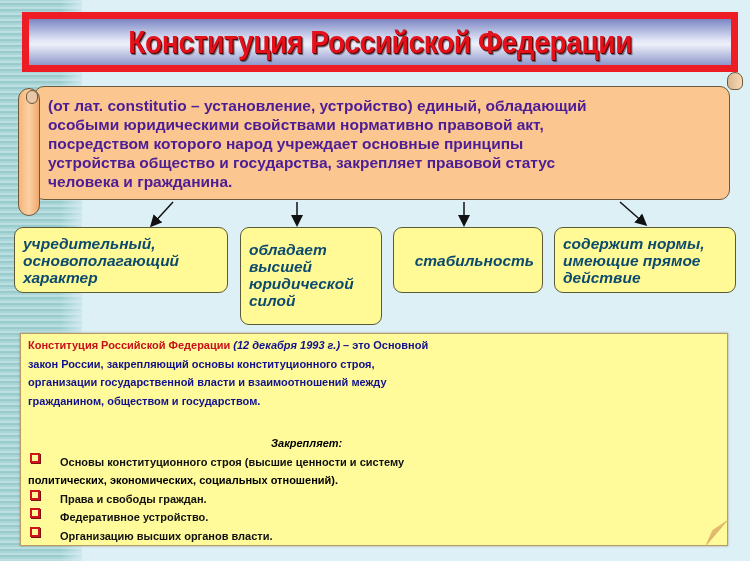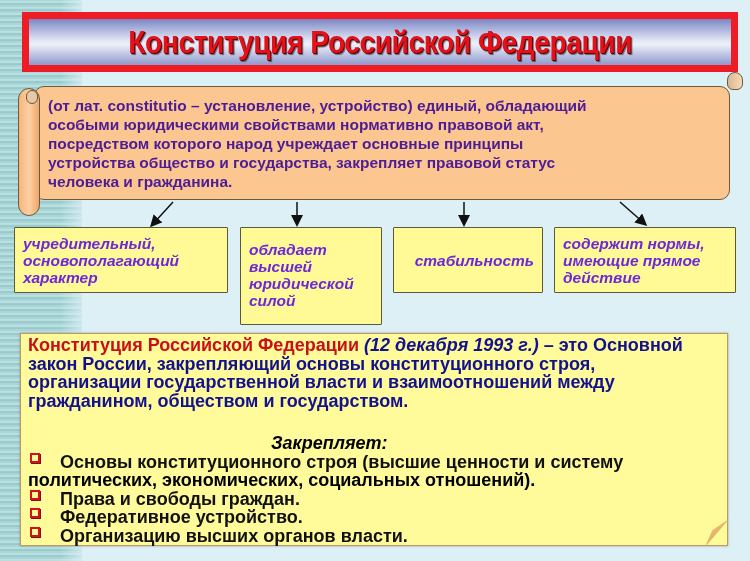--- a/index.html
+++ b/index.html
@@ -62,43 +62,43 @@
   .scroll-text span { display: block; white-space: nowrap; }
 
   
   svg.arrows { position: absolute; left: 0; top: 0; width: 750px; height: 561px; pointer-events: none; }
 
   
   .prop {
     position: absolute; height: 66px;
     background: #fffa96;
     border: 1.5px solid #5a5a3a;
-    border-radius: 1px;
-    color: #6d28d9; font-weight: bold; font-style: italic;
+    border-radius: 9px;
+    color: #0c4a6e; font-weight: bold; font-style: italic;
     font-size: 15.5px; line-height: 17px;
     padding: 4px 8px;
     display: flex; flex-direction: column; justify-content: center;
   }
   .prop span { display: block; white-space: nowrap; }
 
   
   .note {
     position: absolute; left: 20px; top: 333px; width: 708px; height: 213px;
     background: #fffa9a;
     border: 1.5px solid #b89a6a;
     box-shadow: 0 0 2px rgba(120,100,60,0.6);
   }
   .note-curl {
     position: absolute; left: 705px; top: 519px; width: 24px; height: 28px;
     background: linear-gradient(135deg, #f6d08a 0%, #c89a4a 100%);
     clip-path: polygon(100% 0, 0 100%, 30% 40%);
   }
   .note-text {
     position: absolute; left: 28px; top: 336px; width: 700px;
-    font-weight: bold; font-size: 18px; line-height: 18.5px;
+    font-weight: bold; font-size: 11px; line-height: 18.5px;
   }
   .note-text .line { display: block; white-space: nowrap; }
   .blue { color: #12128e; }
   .red { color: #c8101a; }
   .red-it { color: #000000; font-style: italic; margin-top: 24px; }
   .blue-it { color: #12128e; font-style: italic; }
   .black { color: #000000; }
   .indent { padding-left: 243px; }
   .bullet-line { display: flex; white-space: nowrap; color: #111; }
   .bullet-box {

